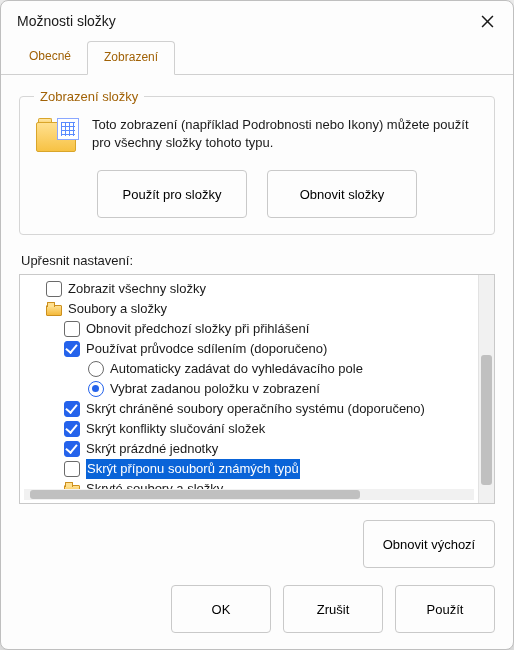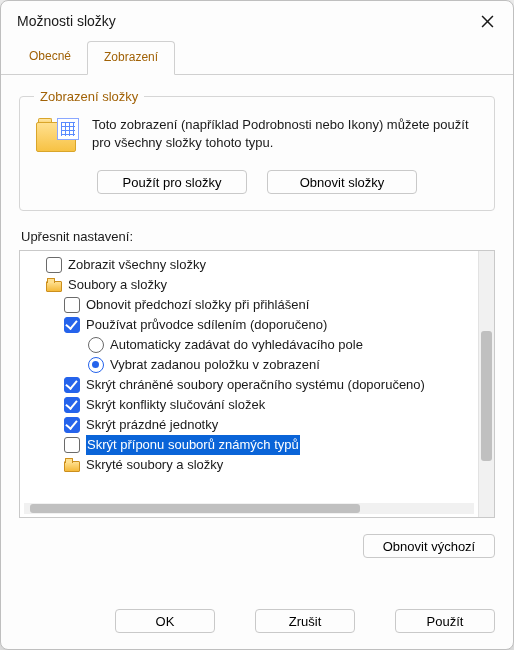--- a/index.html
+++ b/index.html
@@ -79,21 +79,21 @@
     content:""; position:absolute; inset:3px;
     background:
       repeating-linear-gradient(#5a8bff 0 1px, transparent 1px 4px),
       repeating-linear-gradient(90deg,#5a8bff 0 1px, transparent 1px 4px);
   }
 
   .view-desc { line-height: 1.35; }
 
   .group-btns { display:flex; gap:20px; margin-top:14px; justify-content:center; }
   button.winbtn {
-    min-width: 150px; height: 24px;
+    min-width: 150px; height: 48px;
     background:#fdfdfd; border:1px solid #c9c9c9; border-radius:4px;
     font: inherit; padding: 0 18px;
   }
 
   .adv-label { margin: 4px 0 6px 2px; }
 
   .treebox {
     border:1px solid #c9c9c9; background:#fff;
     height: 268px; position:relative;
     display:flex;
@@ -163,21 +163,21 @@
     background:#c0c0c0; border-radius:3px;
   }
 
   .reset-row { display:flex; justify-content:flex-end; padding:16px 0 0 0; }
   .reset-row button.winbtn { min-width:132px; }
 
   .footer {
     display:flex; gap:12px; justify-content:flex-end;
     padding:12px 18px 16px 18px;
   }
-  .footer button.winbtn { min-width:100px;margin-left:28px; }
+  .footer button.winbtn { min-width:100px; }
 
   svg.x-icon { width:13px; height:13px; stroke:#1a1a1a; stroke-width:1.4; }
 </style>
 </head>
 <body>
 
 <div class="dialog">
 
   <div class="titlebar">
     <h1>Možnosti složky</h1>

